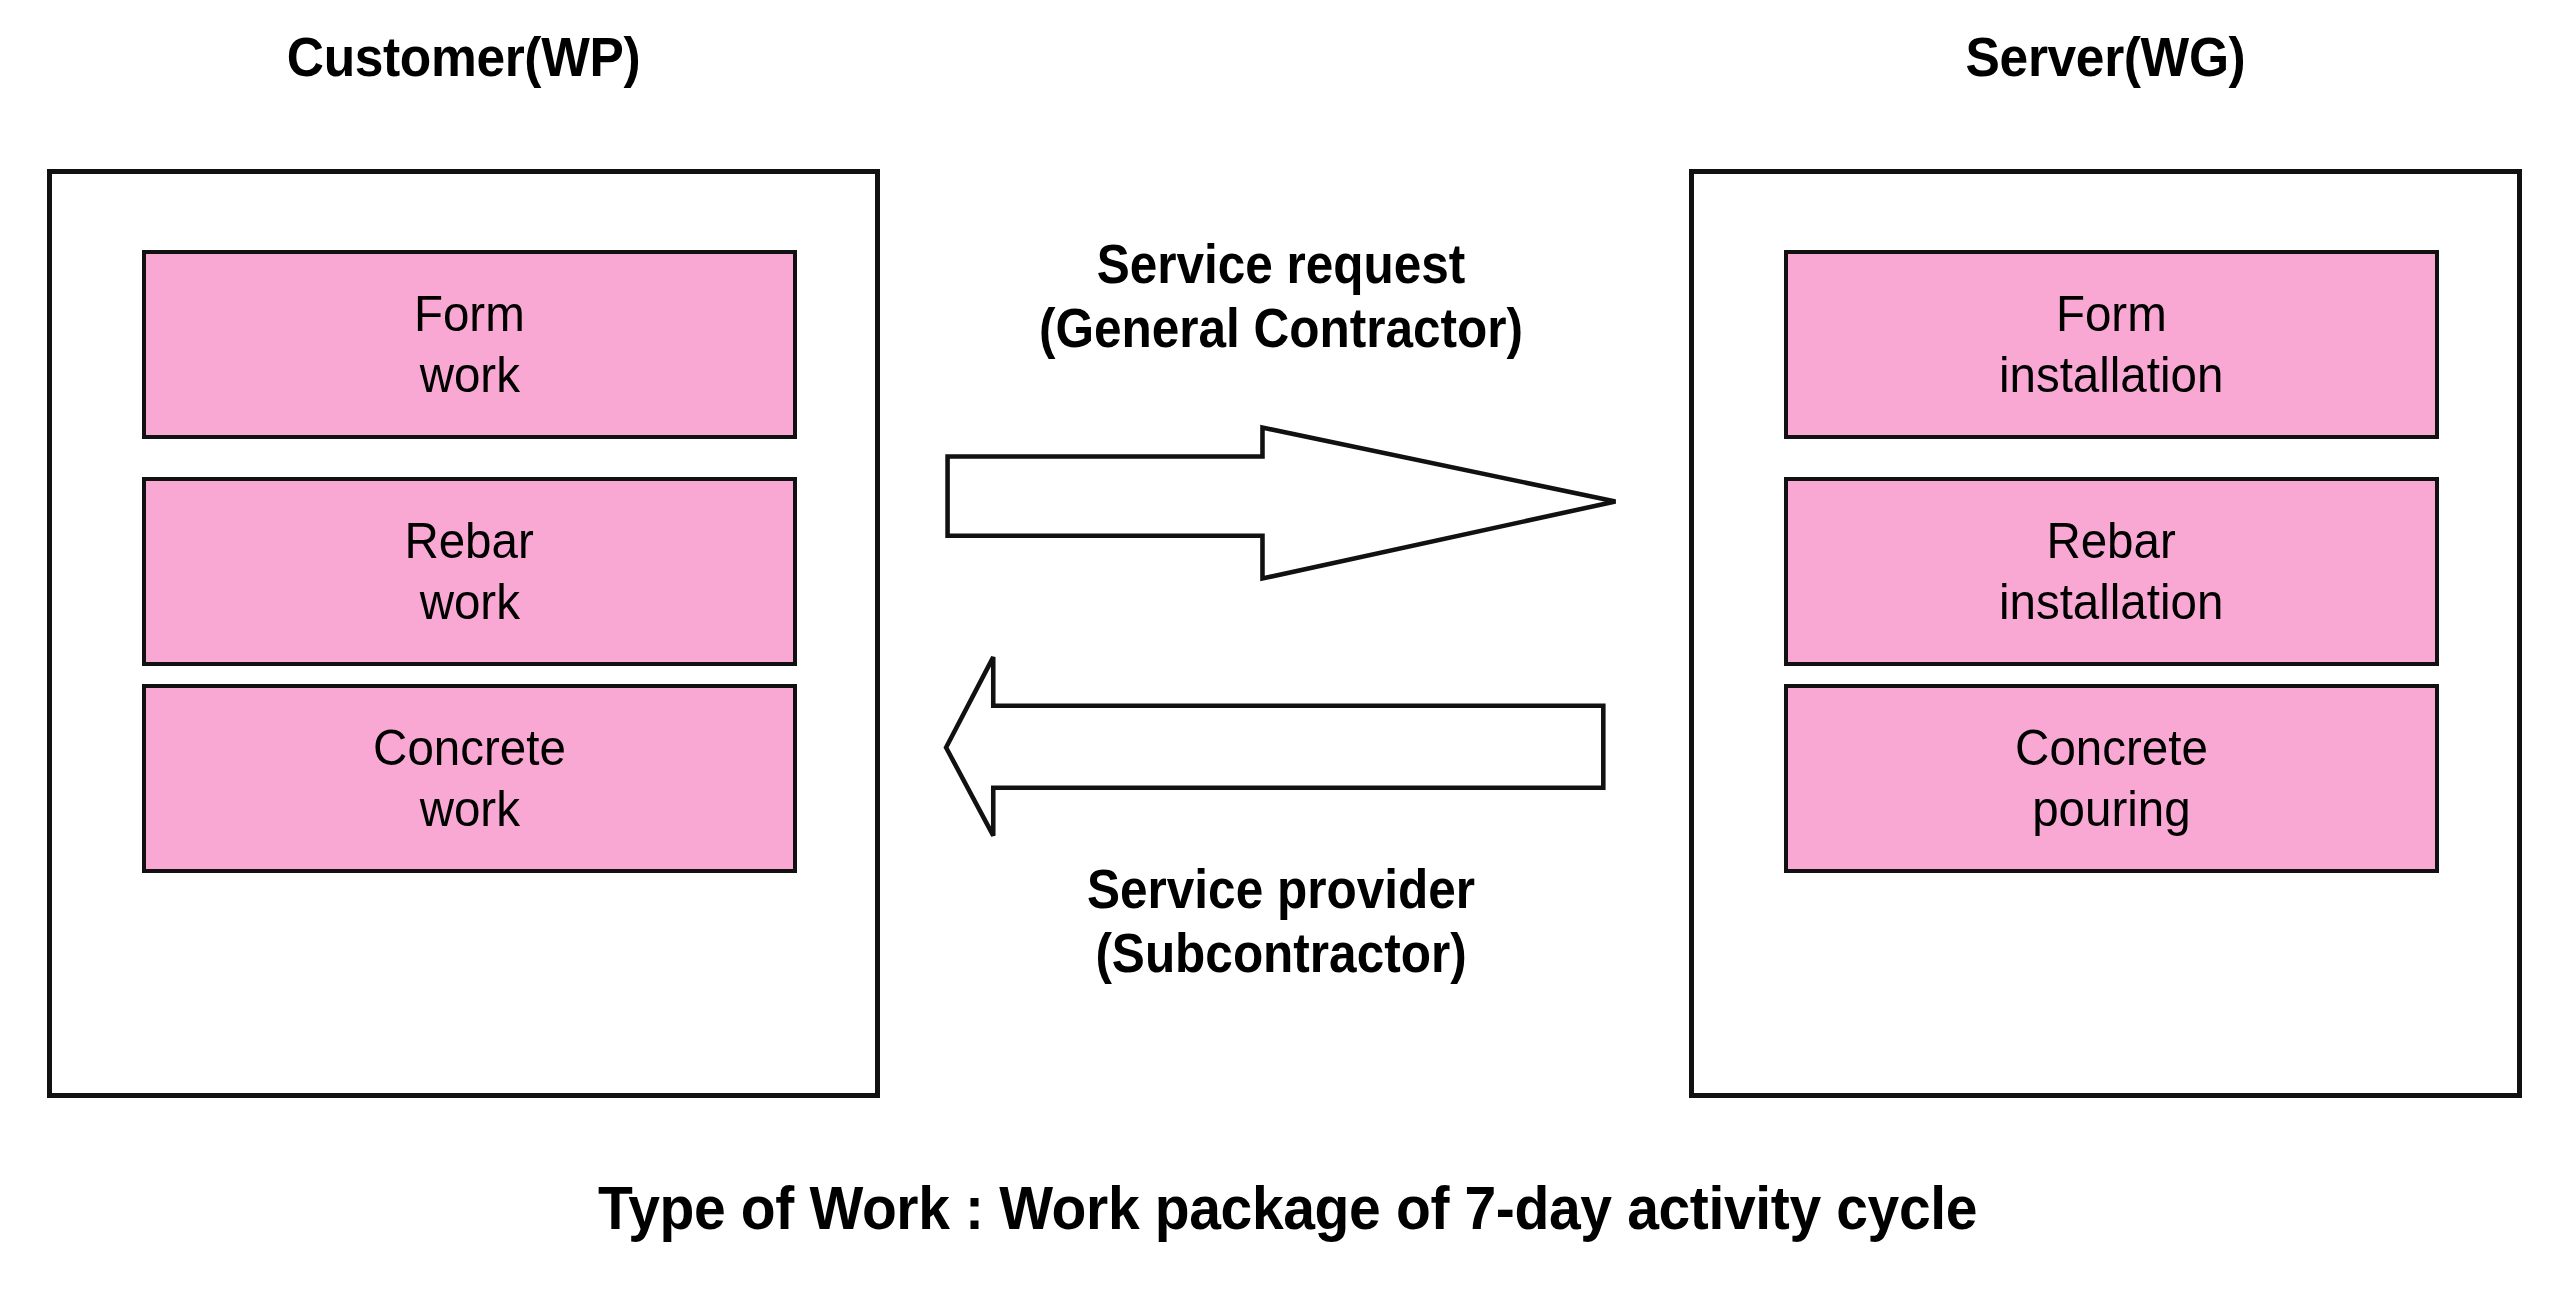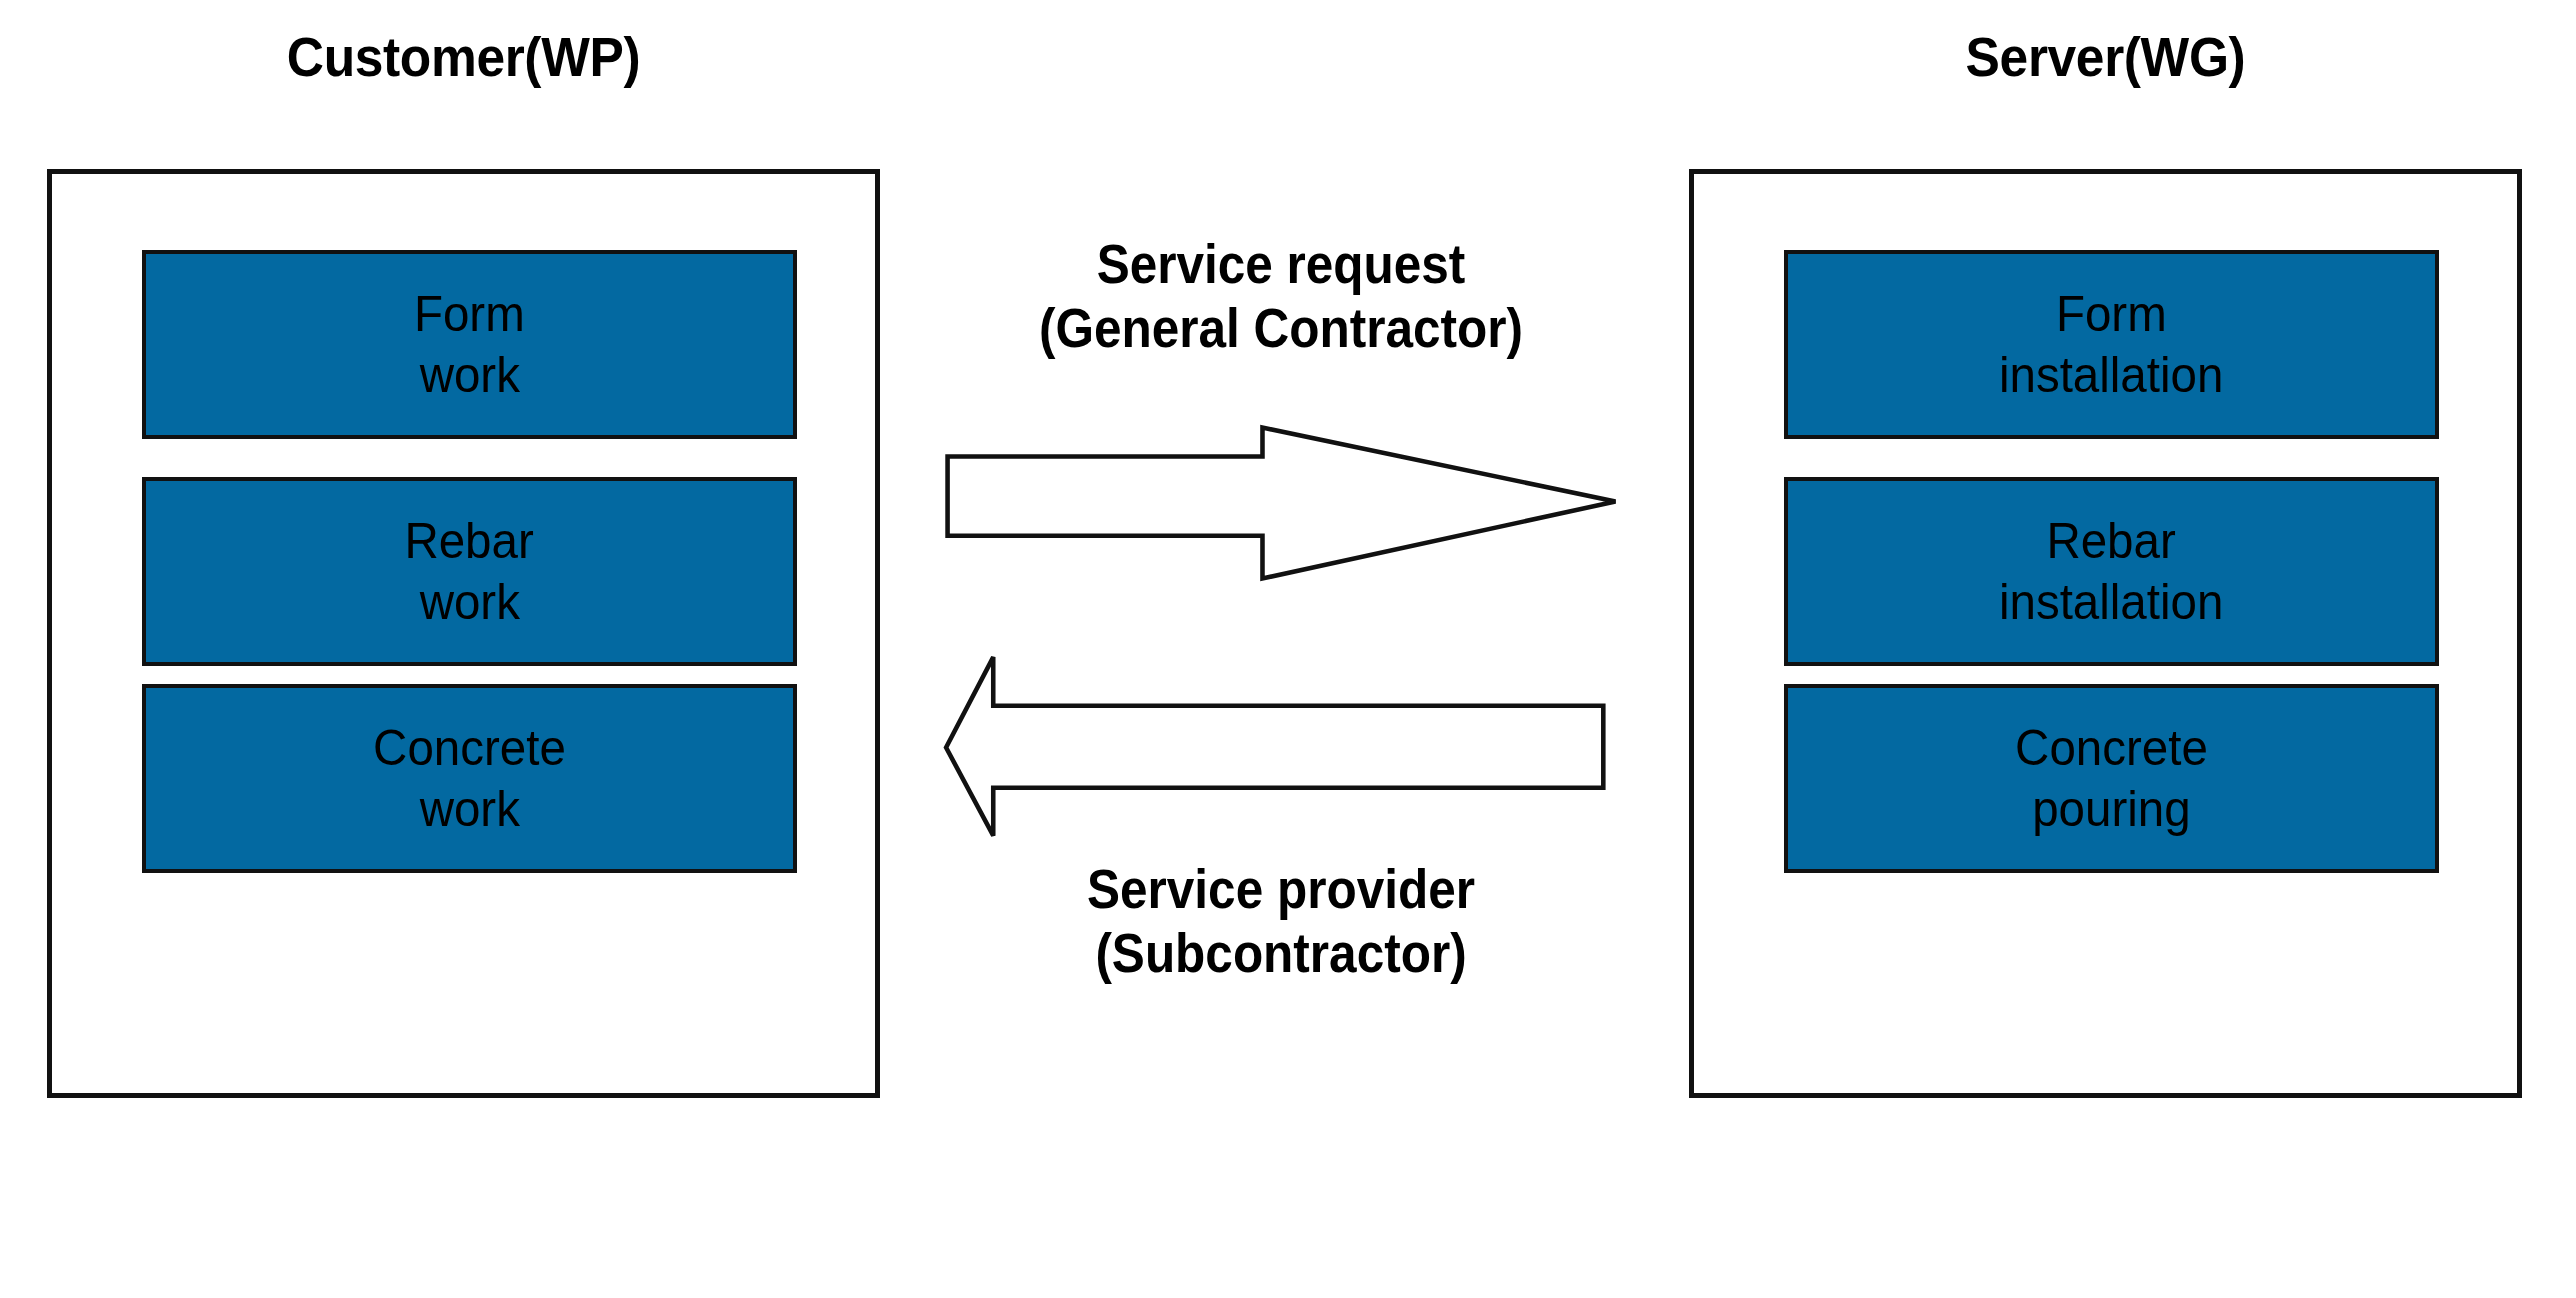--- a/index.html
+++ b/index.html
@@ -74,21 +74,21 @@
     width: 100%;
     height: 100%;
   }
   .task-box {
     position: absolute;
     left: 90px;
     width: 655px;
     height: 189px;
     border: 4.6px solid #111111;
     box-sizing: border-box;
-    background: #0369a1;
+    background: #f9a8d4;
     display: flex;
     flex-direction: column;
     align-items: center;
     justify-content: center;
   }
   .task-box.pos-0 { top: 76px; }
   .task-box.pos-1 { top: 303px; }
   .task-box.pos-2 { top: 510px; }
 
   .task-line {
@@ -222,15 +222,18 @@
 
   <svg class="arrow-svg" id="arrow-left-svg" viewBox="0 0 890 250" preserveAspectRatio="none">
     <polygon class="arrow-shape" points="872,72 70,72 70,8 8,127 70,243 70,180 872,180"></polygon>
   </svg>
 
   <div class="arrow-label" id="label-service-provider">
     <span class="ln">Service provider</span>
     <span class="ln">(Subcontractor)</span>
   </div>
 
+  <div id="caption">
+    <span class="cap-inner">Type of Work : Work package of 7-day activity cycle</span>
+  </div>
 
 </div>
 
 
 </body></html>

